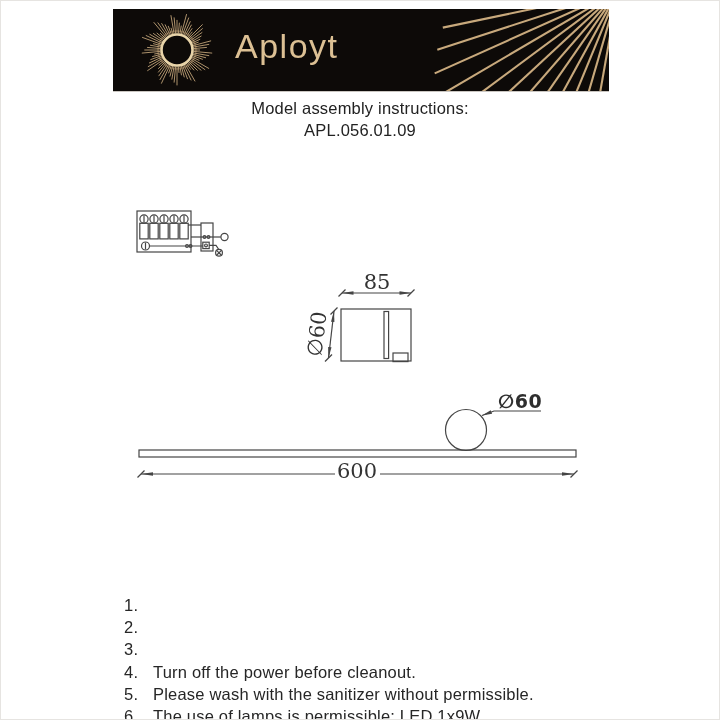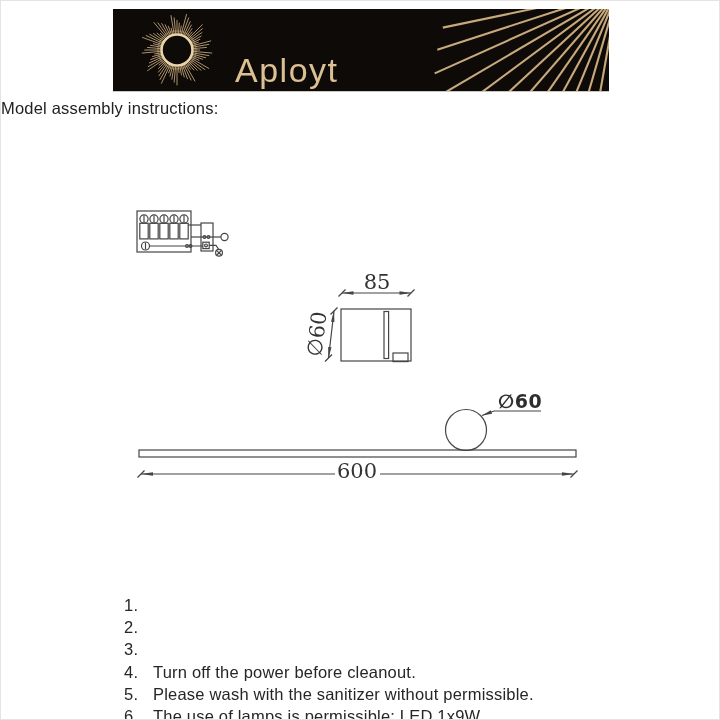--- a/index.html
+++ b/index.html
@@ -9,25 +9,25 @@
     border:1px solid #e6e4e1;box-sizing:border-box;
   }
   
   .banner{
     position:absolute;left:112px;top:8px;width:496px;height:82px;
     background:#0d0a08;box-shadow:0 1px 0 #cac6c1;
   }
   .banner svg{position:absolute;left:0;top:0;display:block;}
   .logo-text{
     position:absolute;left:122px;top:18px;
-    font-size:34px;font-weight:400;color:#dcc094;letter-spacing:1.5px;margin-top:24px;
+    font-size:34px;font-weight:400;color:#dcc094;letter-spacing:1.5px;
   }
   
   .header-text{
-    position:absolute;left:0;right:0;top:96px;text-align:left;
+    position:absolute;left:0;right:0;top:96px;text-align:center;
     font-size:16.5px;line-height:22px;color:#222;letter-spacing:.2px;
   }
   
   .draw{position:absolute;}
   .draw line,.draw rect,.draw circle,.draw polyline{
     stroke:#454545;stroke-width:1.2;fill:none;
   }
   .draw polygon{fill:#454545;stroke:none;}
   .dot{fill:#454545;stroke:none;}
   .whitefill{fill:#ffffff;}
@@ -137,20 +137,21 @@
           <line x1="505" y1="-18" x2="321.7" y2="64.4" stroke="#d3b283" stroke-width="2.1" opacity="0.95"></line>
           <line x1="505" y1="-18" x2="324.3" y2="40.7" stroke="#d3b283" stroke-width="2.1" opacity="0.95"></line>
           <line x1="505" y1="-18" x2="329.8" y2="18.6" stroke="#d3b283" stroke-width="2.1" opacity="0.95"></line>
         </g>
     </svg>
     <span class="logo-text">Aployt</span>
   </div>
 
   <div class="header-text">
     <div>Model assembly instructions:</div>
+    <div>APL.056.01.09</div>
   </div>
 
   <svg class="draw" style="left:128px;top:203px;" width="105" height="60" viewBox="0 0 105 60">
     <rect x="8" y="7" width="54" height="41"></rect>
 
     <g>
       <circle cx="15" cy="15" r="4.1"></circle>
         <line x1="15" y1="11.6" x2="15" y2="18.4"></line>
         <rect x="10.8" y="19.3" width="8.4" height="15.6"></rect>
       <circle cx="25" cy="15" r="4.1"></circle>

